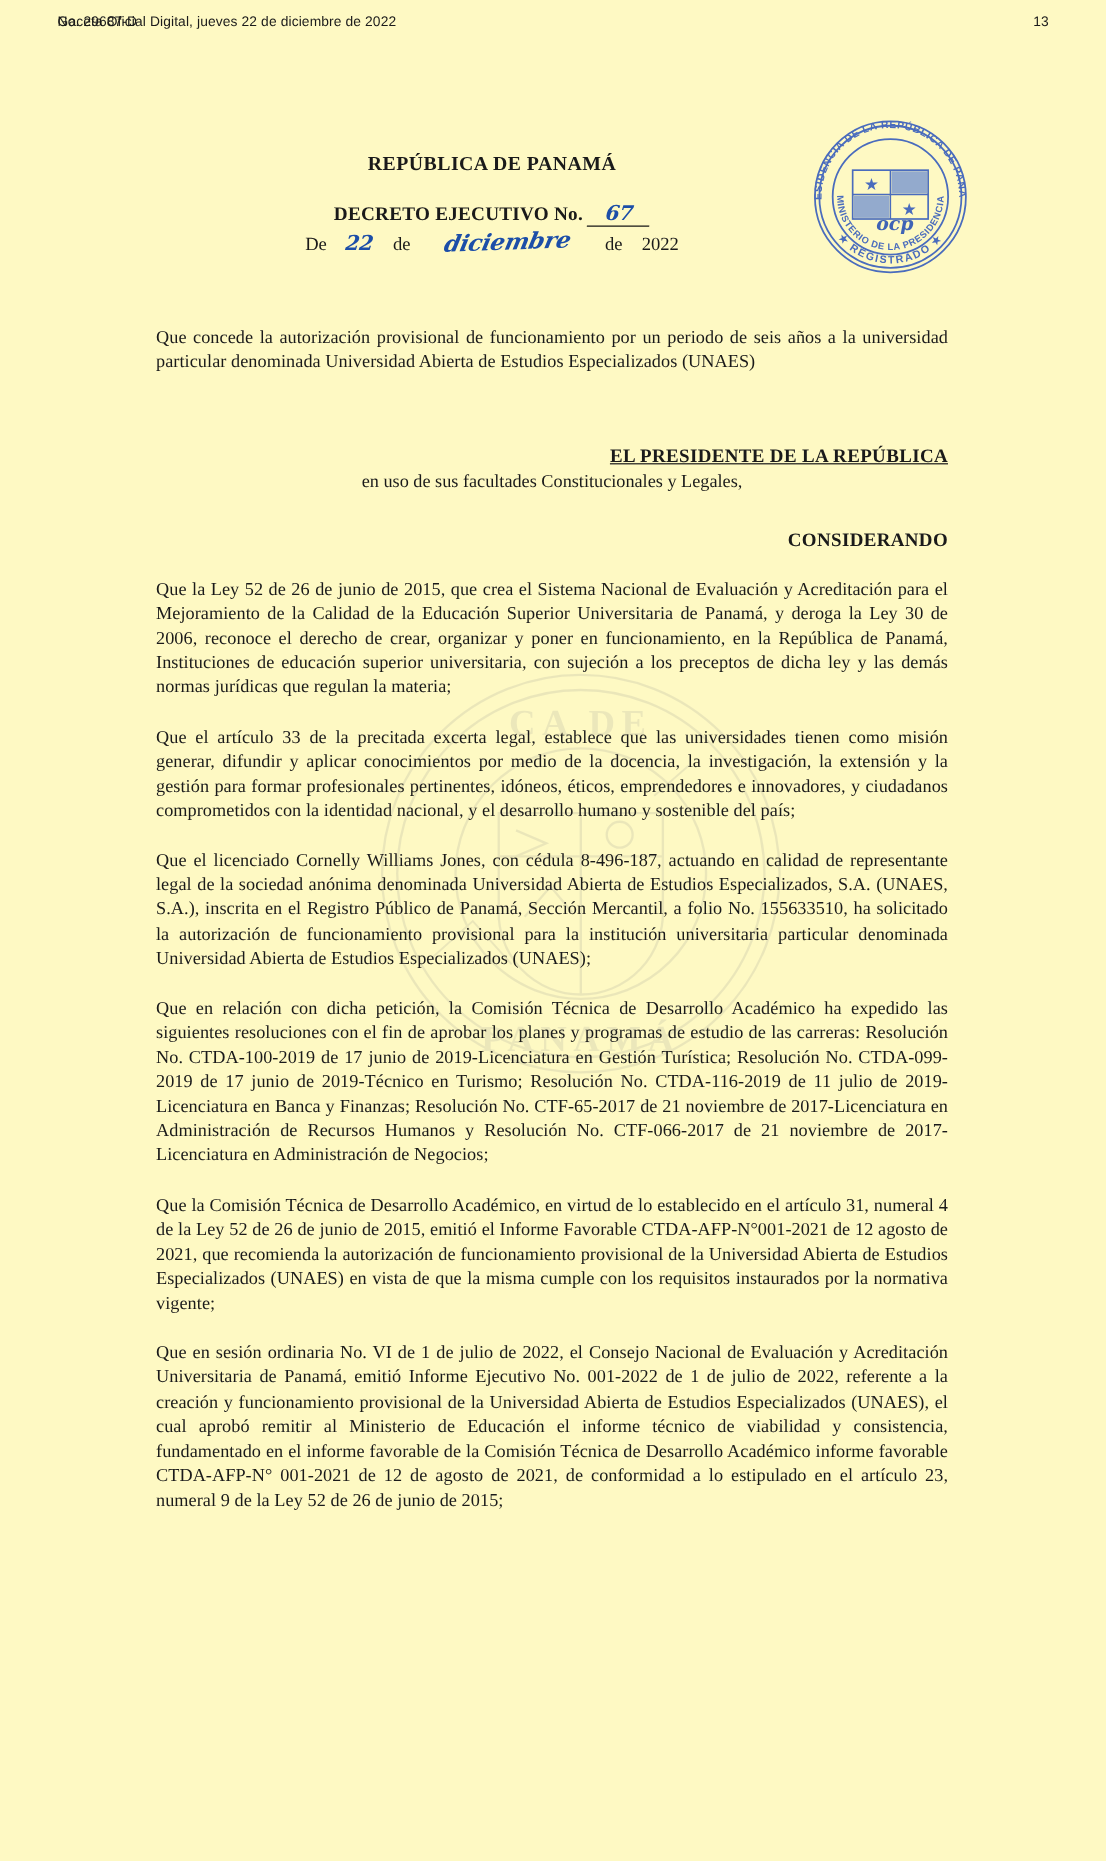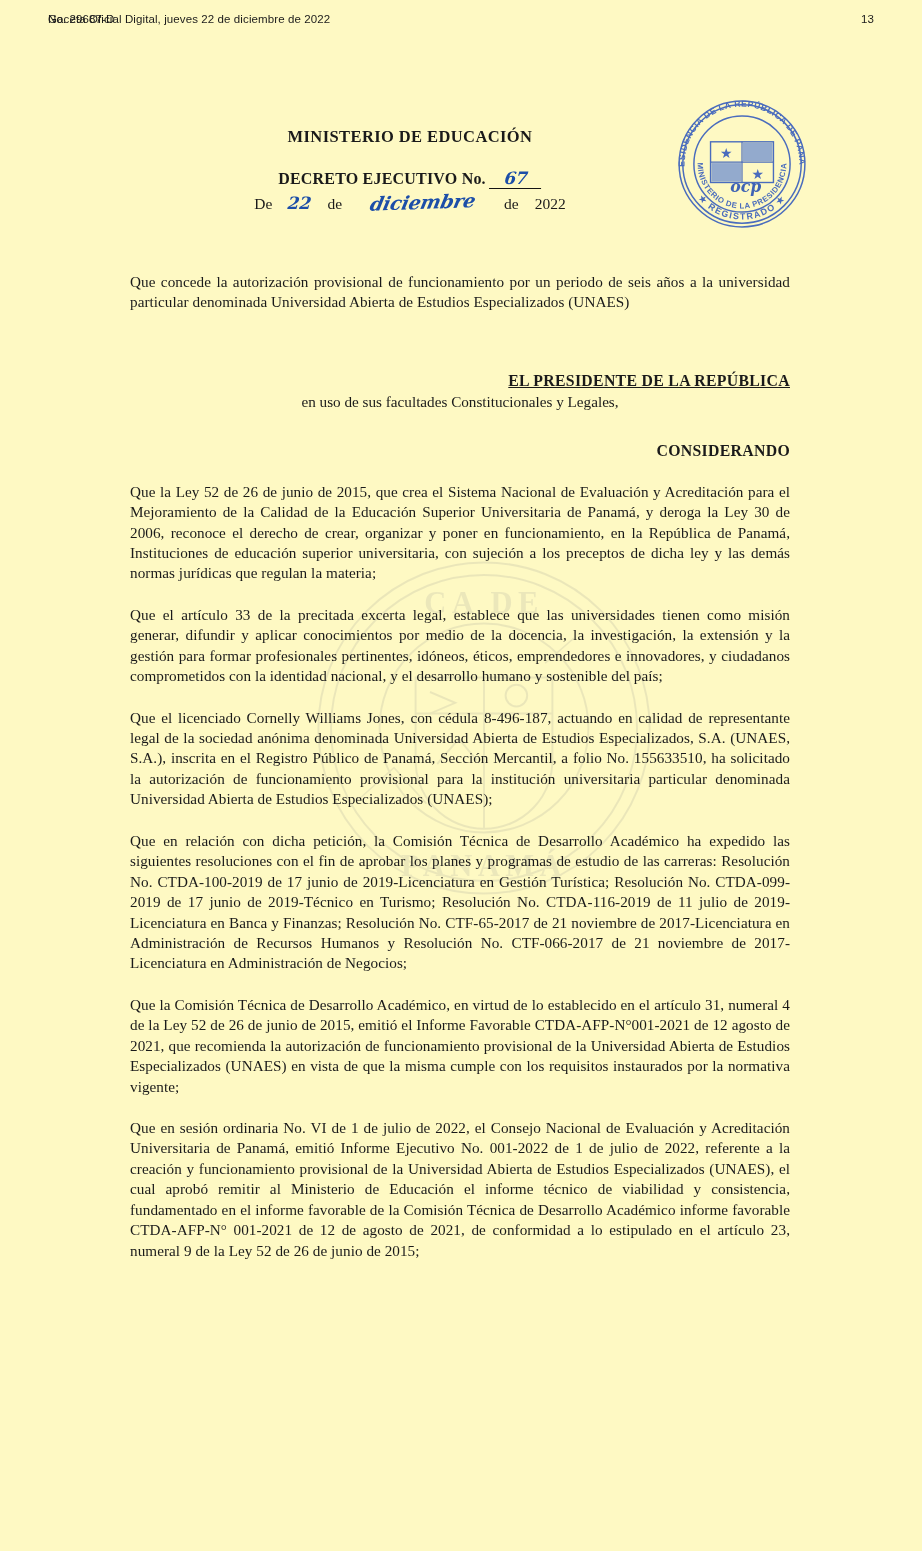--- a/index.html
+++ b/index.html
@@ -226,21 +226,21 @@
         <rect x="81" y="57" width="32" height="20" fill="#6f8fd0" opacity="0.75"></rect>
         <rect x="47" y="79" width="32" height="20" fill="#6f8fd0" opacity="0.75"></rect>
         <text x="63" y="74" font-size="15" fill="#4a6cbd" text-anchor="middle">★</text>
         <text x="97" y="96" font-size="15" fill="#4a6cbd" text-anchor="middle">★</text>
       </g>
       <text x="84" y="110" font-family="DejaVu Serif, serif" font-style="italic" font-weight="bold" font-size="17" fill="#3f63b5" text-anchor="middle">ocp</text>
     </svg>
   </div>
 
   <div class="title-block">
-    <div class="doc-title-line">MINISTERIO DE EDUCACIÓN</div>
+    <div class="doc-title-line">REPÚBLICA DE PANAMÁ</div>
 
     <div class="decree-line">
       <span>DECRETO EJECUTIVO No.</span>
       <span class="decree-num-slot hand hand-num">67</span>
     </div>
 
     <div class="date-line">
       <span class="lbl">De</span>
       <span class="hand hand-num">22</span>
       <span class="lbl">de</span>

